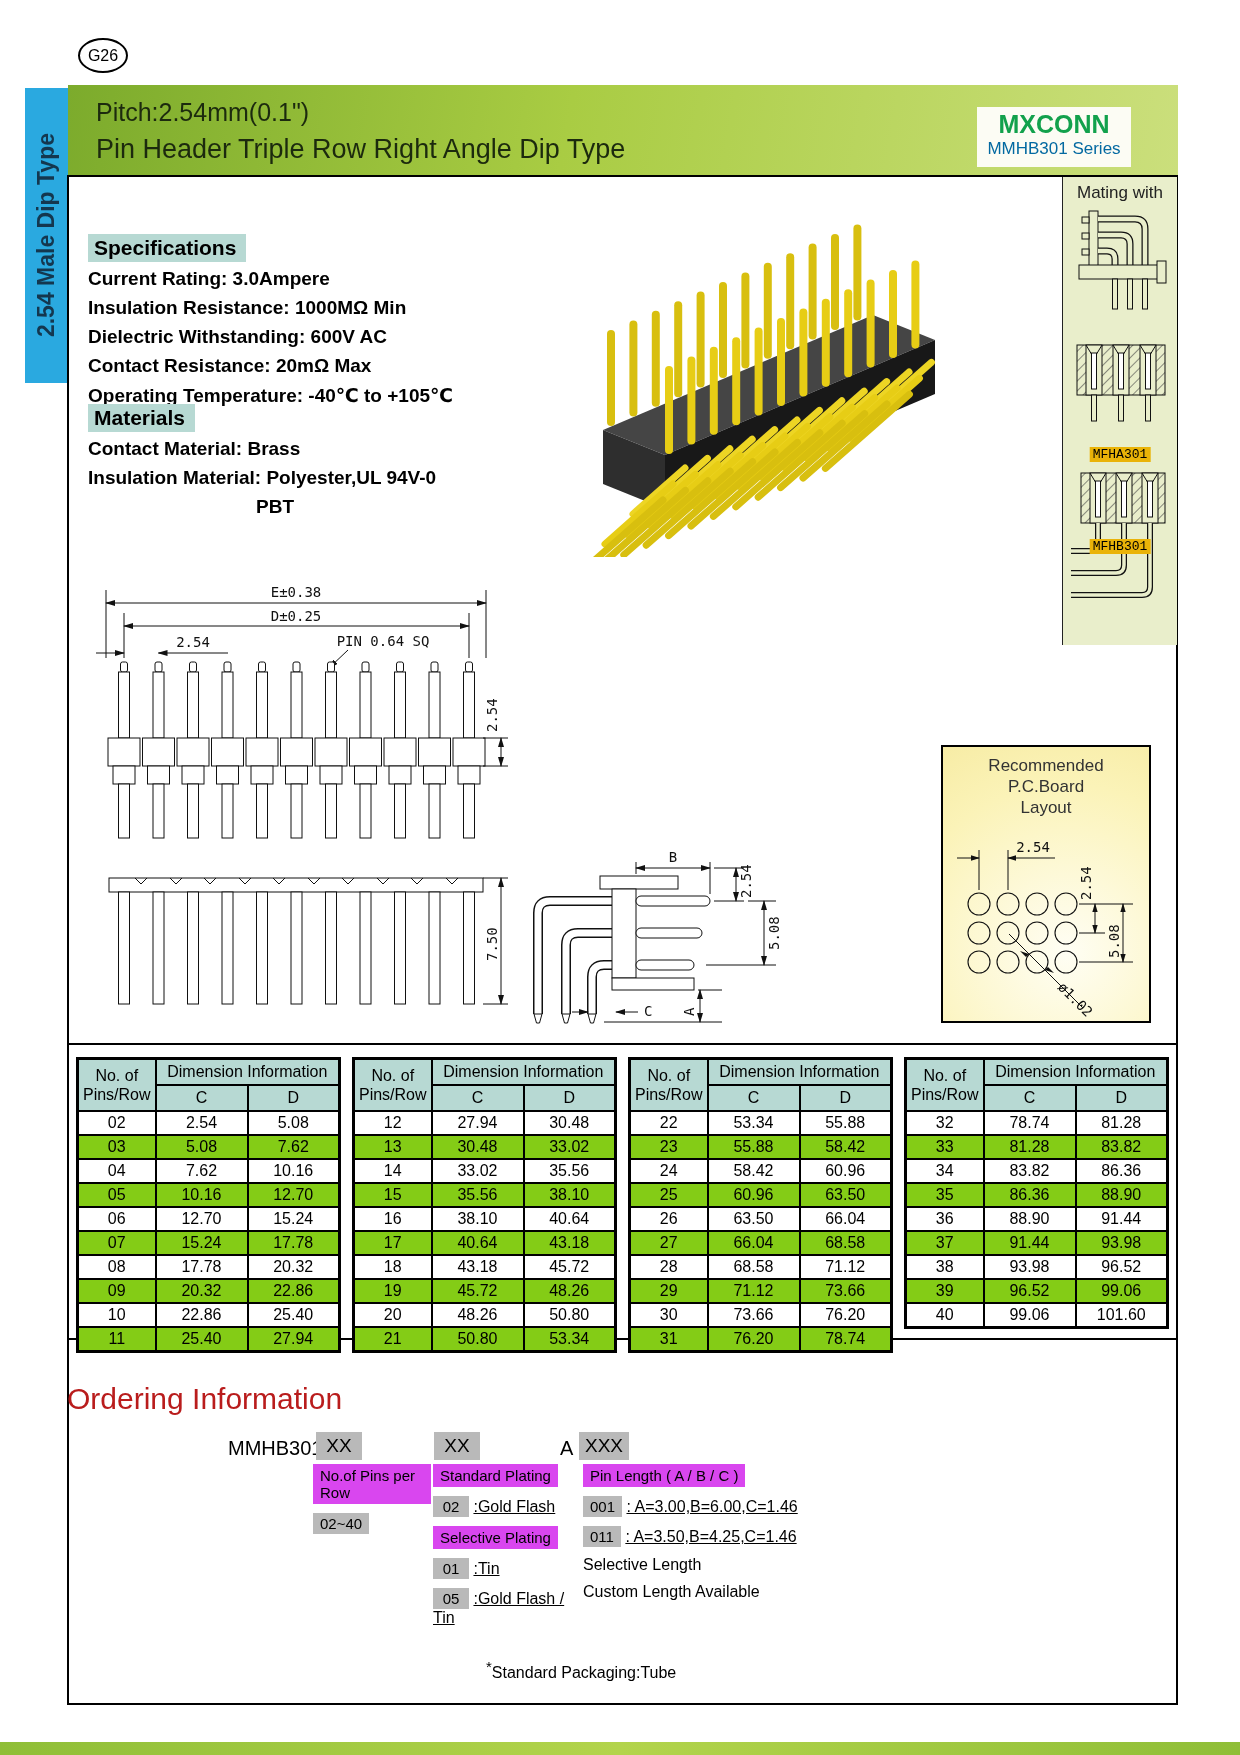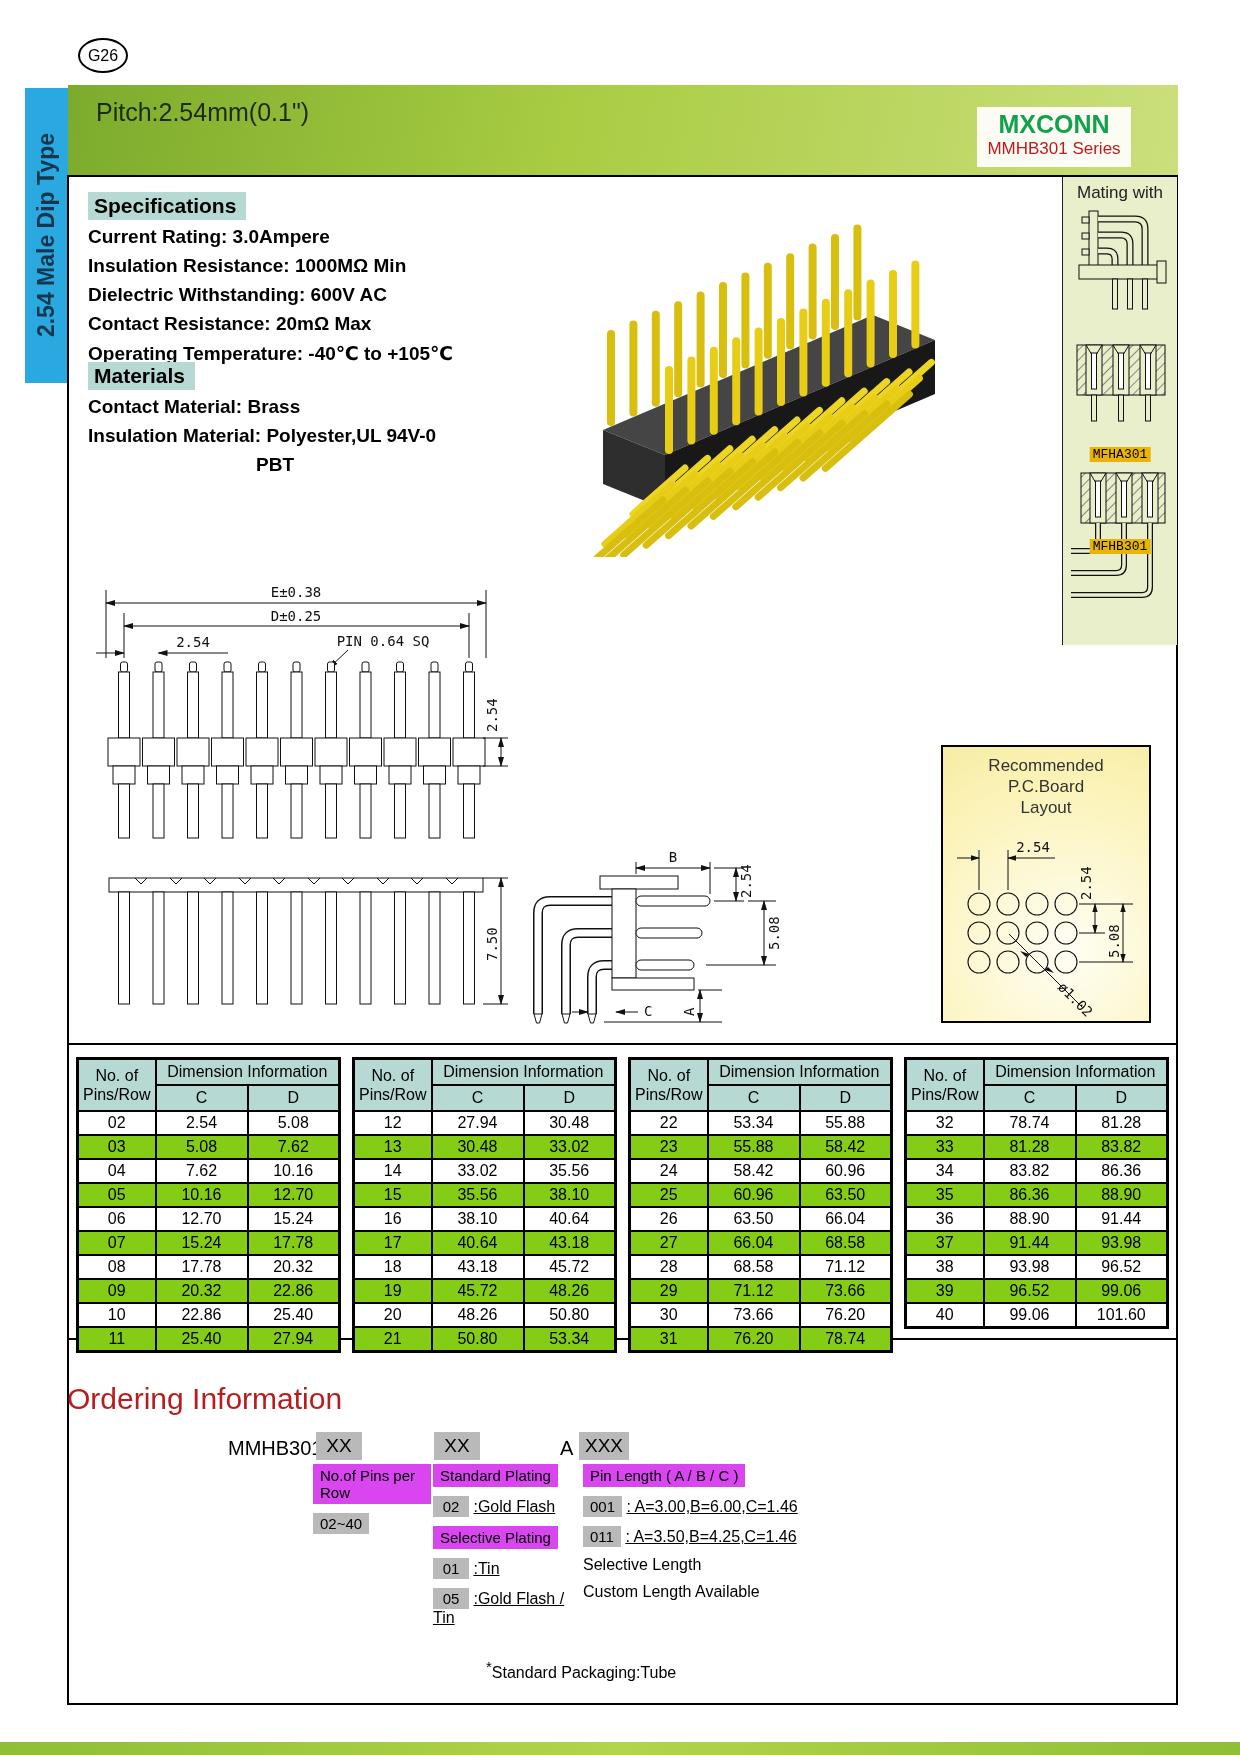--- a/index.html
+++ b/index.html
@@ -18,28 +18,28 @@
                 color:#14374f;white-space:nowrap;}
 
   
   .banner{left:68px;top:85px;width:1110px;height:90px;
           background:linear-gradient(100deg,#7cab2c 0%,#a9cc43 45%,#cbdf7c 100%);}
   .banner .l1{position:absolute;left:28px;top:13px;font-size:25px;color:#1c2a0e;}
   .banner .l2{position:absolute;left:28px;top:49px;font-size:27px;color:#1c2a0e;}
   .brandbox{position:absolute;left:909px;top:22px;width:154px;height:60px;background:#fcfcf4;
             text-align:center;}
   .brand{font-size:25px;font-weight:bold;color:#12a14c;line-height:30px;margin-top:2px;}
-  .series{font-size:17px;color:#b91c1c;}
+  .series{font-size:17px;color:#0369a1;}
 
   
   .frame{left:67px;top:175px;width:1111px;height:1530px;border:2px solid #000;box-sizing:border-box;}
   .hdiv{left:67px;height:0;width:1111px;border-top:2px solid #000;}
 
   
-  .chip{display:inline-block;background:#b7d9d3;padding:2px 10px 2px 6px;font-weight:bold;font-size:21px;}
+  .chip{display:inline-block;background:#b7d9d3;padding:2px 10px 2px 6px;font-weight:bold;font-size:21px;margin-top:42px;}
   .specline{font-size:19px;font-weight:bold;}
 
   
   .mating{left:1062px;top:177px;width:114px;height:468px;background:#e9eecb;border-left:1px solid #222;}
   .mating .mt{position:absolute;top:6px;width:100%;text-align:center;font-size:17px;color:#222;}
   .mlabel{position:absolute;left:50%;transform:translateX(-50%);background:#eab308;padding:0 3px;
           font-size:13px;white-space:nowrap;font-family:Liberation Mono, monospace;}
 
   
   .pcb{left:941px;top:745px;width:210px;height:278px;border:2px solid #000;box-sizing:border-box;
@@ -88,20 +88,21 @@
   <div class="abs g-badge">
     <span>G26</span>
   </div>
 
   <div class="abs sidebar">
     <span>2.54 Male Dip Type</span>
   </div>
 
   <div class="abs banner">
     <div class="l1">Pitch:2.54mm(0.1")</div>
+    <div class="l2">Pin Header Triple Row Right Angle Dip Type</div>
     <div class="brandbox">
       <div class="brand">MXCONN</div>
       <div class="series">MMHB301 Series</div>
     </div>
   </div>
 
   <div class="abs frame"></div>
   <div class="abs hdiv" style="top:1043px;"></div>
   <div class="abs hdiv" style="top:1338px;"></div>
 

